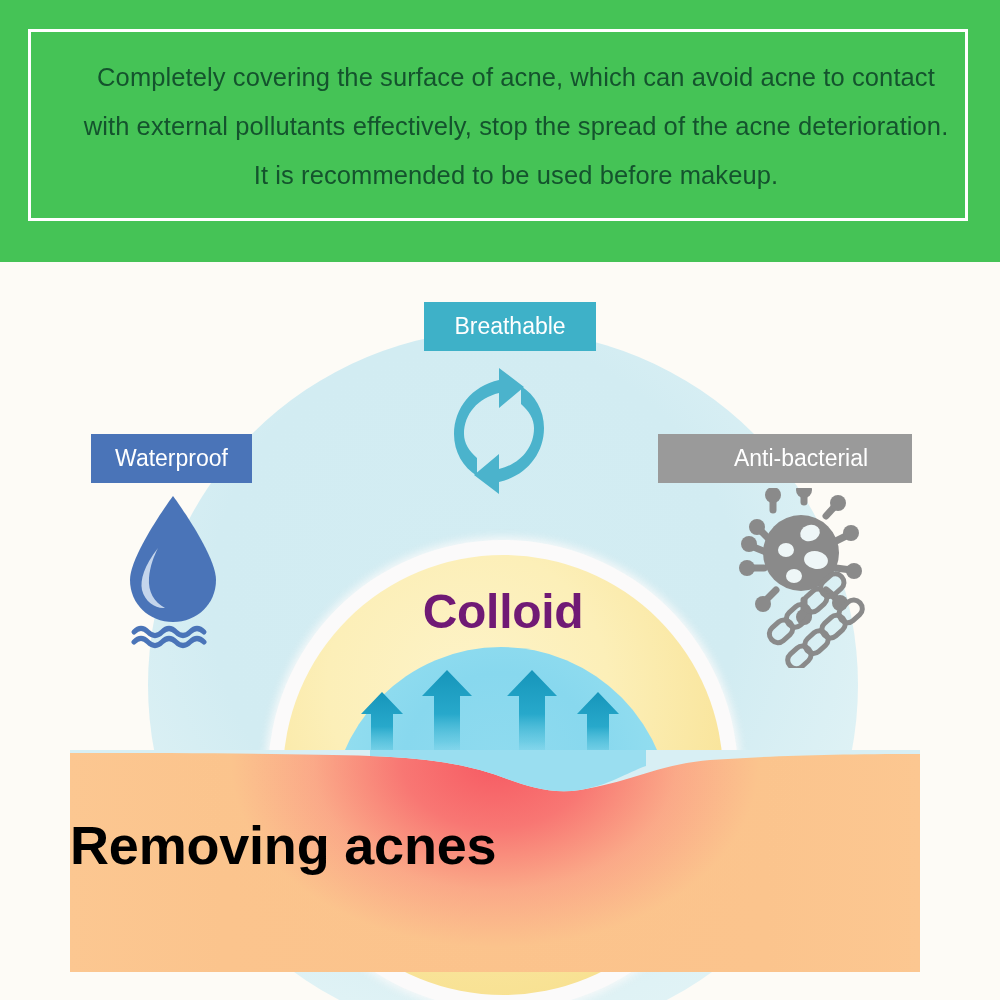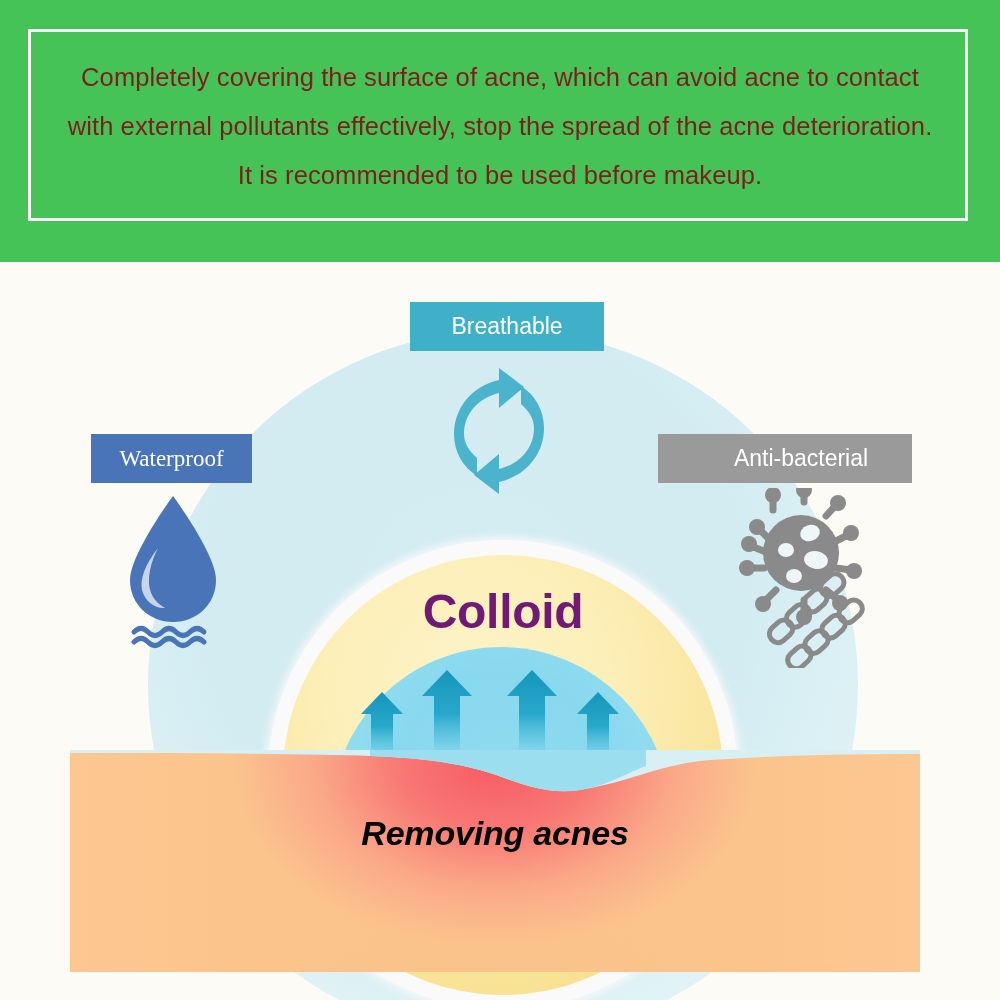--- a/index.html
+++ b/index.html
@@ -34,29 +34,29 @@
     position: absolute;
     left: 28px;
     top: 29px;
     width: 940px;
     height: 192px;
     border: 3px solid #ffffff;
     box-sizing: border-box;
   }
   .header-text {
     position: absolute;
-    left: 40px;
+    left: 56px;
     top: 44px;
     width: 920px;
     height: 164px;
     display: flex;
     align-items: center;
     justify-content: center;
     text-align: center;
-    color: #7f1d1d;
+    color: #14532d;
     font-size: 25.5px;
     line-height: 49px;
     letter-spacing: 0.1px;
     padding: 0 18px;
     box-sizing: border-box;
   }
 
   
   .diagram {
     position: absolute;
@@ -138,31 +138,30 @@
     display: flex;
     align-items: center;
     justify-content: center;
     color: #ffffff;
     font-size: 23px;
     height: 49px;
     box-sizing: border-box;
     white-space: nowrap;
   }
   .badge-breathable {
-    left: 410px;
+    left: 424px;
     top: 40px;
-    width: 194px;
+    width: 172px;
     background: #3eb1c8;
   }
   .badge-waterproof {
     left: 91px;
     top: 172px;
     width: 161px;
     background: #4a74b8;
-    font-family: Liberation Serif, serif;
   }
   .badge-antibacterial {
     left: 658px;
     top: 172px;
     width: 254px;
     background: #9a9a9a;
     padding-left: 32px;
   }
 
   
@@ -205,26 +204,24 @@
     color: #701a75;
     font-size: 48px;
     font-weight: bold;
     letter-spacing: -0.3px;
   }
   .label-removing {
     position: absolute;
     left: 70px;
     top: 552px;
     width: 850px;
-    text-align: center;
     color: #000000;
-    font-size: 34px;
+    font-size: 54px;
     font-weight: bold;
     letter-spacing: -0.2px;
-    font-style: italic;
   }
 </style>
 </head>
 <body>
 
 <div id="page">
 
   <div class="header-band">
     <div class="header-inner-border"></div>
     <div class="header-text">Completely covering the surface of acne, which can avoid acne to contact with external pollutants effectively, stop the spread of the acne deterioration. It is recommended to be used before makeup.</div>

